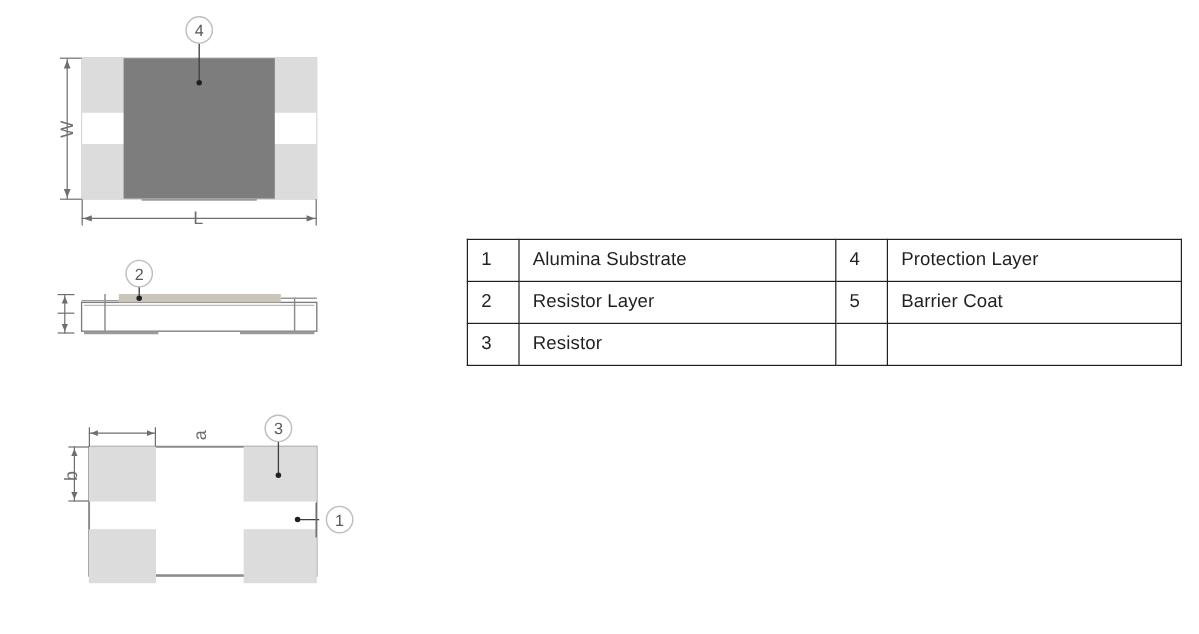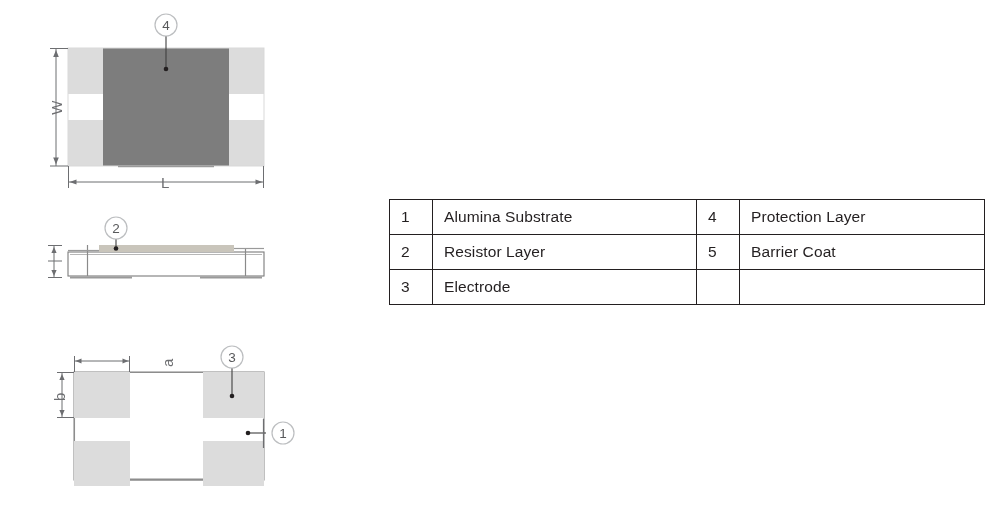--- a/index.html
+++ b/index.html
@@ -210,20 +210,20 @@
         <td class="lbl-b">Protection Layer</td>
       </tr>
       <tr>
         <td class="num">2</td>
         <td class="lbl-a">Resistor Layer</td>
         <td class="num">5</td>
         <td class="lbl-b">Barrier Coat</td>
       </tr>
       <tr>
         <td class="num">3</td>
-        <td class="lbl-a">Electrode</td>
+        <td class="lbl-a">Resistor</td>
         <td class="num"></td>
         <td class="lbl-b"></td>
       </tr>
     </tbody>
   </table>
 
 </div>
 
 </body></html>

